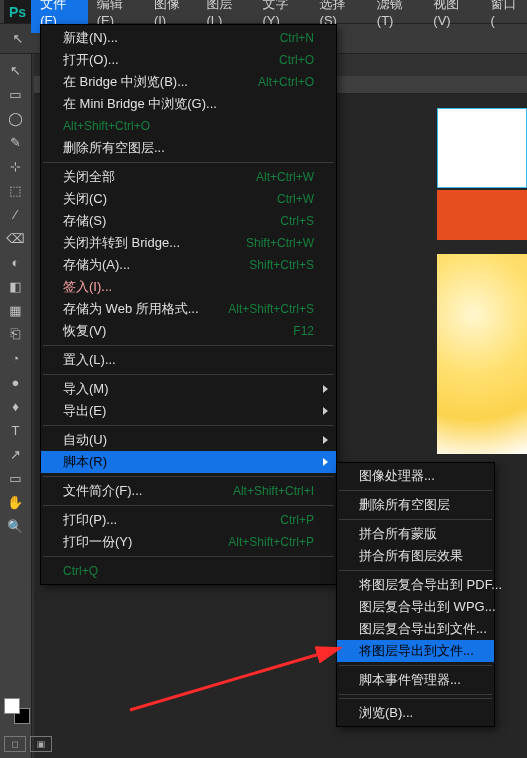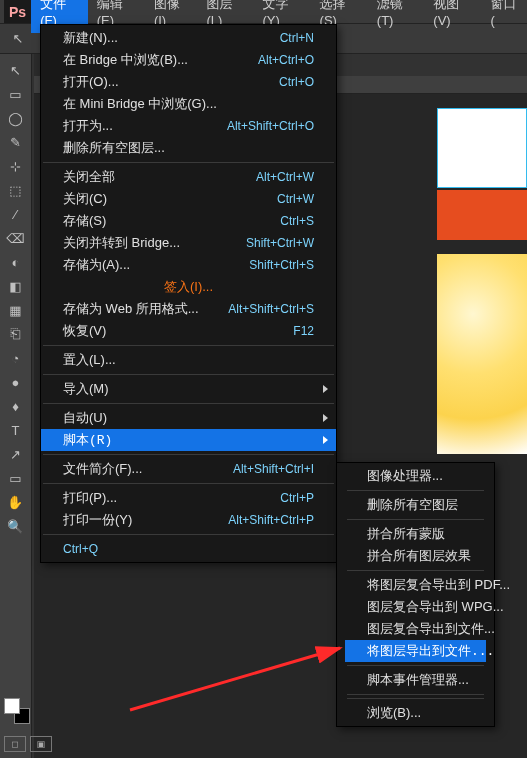--- a/index.html
+++ b/index.html
@@ -20,21 +20,21 @@
     align-items: center;
     padding-left: 4px;
     border-bottom: 1px solid #222;
   }
   .app-logo {
     width: 30px;
     height: 100%;
     display: flex;
     align-items: center;
     justify-content: center;
-    color: #fca5a5;
+    color: #14b8a6;
     font-weight: bold;
     font-size: 14px;
     background: #1a1a1a;
   }
   .menu-item {
     padding: 21px 9px;
     cursor: pointer;
     height: 100%;
     display: flex;
     align-items: center;
@@ -135,43 +135,43 @@
   }
   .dd-row {
     display: flex;
     align-items: center;
     height: 22px;
     padding: 0 22px 0 22px;
     cursor: pointer;
     position: relative;
     color: #e0e0e0;
   }
-  .dd-row.highlight { background: #1473e6; color: #ffffff; font-family: Liberation Mono, monospace; }
-  .dd-row.disabled { color: #f97316; text-align: center; }
+  .dd-row.highlight { background: #1473e6; color: #000000; }
+  .dd-row.disabled { color: #fca5a5; }
   .dd-label { flex: 1; white-space: nowrap; }
-  .dd-shortcut { color: #7dd3fc; font-size: 12px; }
+  .dd-shortcut { color: #15803d; font-size: 12px; }
   .dd-arrow {
     position: absolute;
     right: 8px;
     width: 0; height: 0;
     border-top: 4px solid transparent;
     border-bottom: 4px solid transparent;
     border-left: 5px solid #ccc;
   }
   .dd-row.highlight .dd-arrow { border-left-color: #fff; }
   .dd-sep { height: 1px; background: #3a3a3a; margin: 3px 2px; }
   .submenu {
     position: absolute;
     top: 462px;
     left: 336px;
     width: 159px;
     background: #181818;
     border: 1px solid #000;
     box-shadow: 3px 3px 8px rgba(0,0,0,0.5);
-    padding: 2px 8px;
+    padding: 2px 0;
   }
   .red-arrow {
     position: absolute;
     pointer-events: none;
     z-index: 10;
   }
   .bottom-icons {
     position: absolute;
     bottom: 6px;
     left: 4px;
@@ -239,32 +239,31 @@
     <div class="bi">▣</div>
   </div>
 </div>
 
 <div class="dropdown" id="file-menu">
     <div class="dd-row">
       <span class="dd-label">新建(N)...</span>
       <span class="dd-shortcut">Ctrl+N</span>
     </div>
     <div class="dd-row">
+      <span class="dd-label">打开(O)...</span>
+      <span class="dd-shortcut">Ctrl+O</span>
+    </div>
+    <div class="dd-row">
       <span class="dd-label">在 Bridge 中浏览(B)...</span>
       <span class="dd-shortcut">Alt+Ctrl+O</span>
     </div>
     <div class="dd-row">
-      <span class="dd-label">打开(O)...</span>
-      <span class="dd-shortcut">Ctrl+O</span>
-    </div>
-    <div class="dd-row">
       <span class="dd-label">在 Mini Bridge 中浏览(G)...</span>
     </div>
     <div class="dd-row">
-      <span class="dd-label">打开为...</span>
       <span class="dd-shortcut">Alt+Shift+Ctrl+O</span>
     </div>
     <div class="dd-row">
       <span class="dd-label">删除所有空图层...</span>
     </div>
     <div class="dd-sep"></div>
     <div class="dd-row">
       <span class="dd-label">关闭全部</span>
       <span class="dd-shortcut">Alt+Ctrl+W</span>
     </div>
@@ -295,20 +294,24 @@
       <span class="dd-label">恢复(V)</span>
       <span class="dd-shortcut">F12</span>
     </div>
     <div class="dd-sep"></div>
     <div class="dd-row">
       <span class="dd-label">置入(L)...</span>
     </div>
     <div class="dd-sep"></div>
     <div class="dd-row">
       <span class="dd-label">导入(M)</span>
+      <span class="dd-arrow"></span>
+    </div>
+    <div class="dd-row">
+      <span class="dd-label">导出(E)</span>
       <span class="dd-arrow"></span>
     </div>
     <div class="dd-sep"></div>
     <div class="dd-row">
       <span class="dd-label">自动(U)</span>
       <span class="dd-arrow"></span>
     </div>
     <div class="dd-row highlight">
       <span class="dd-label">脚本(R)</span>
       <span class="dd-arrow"></span>

